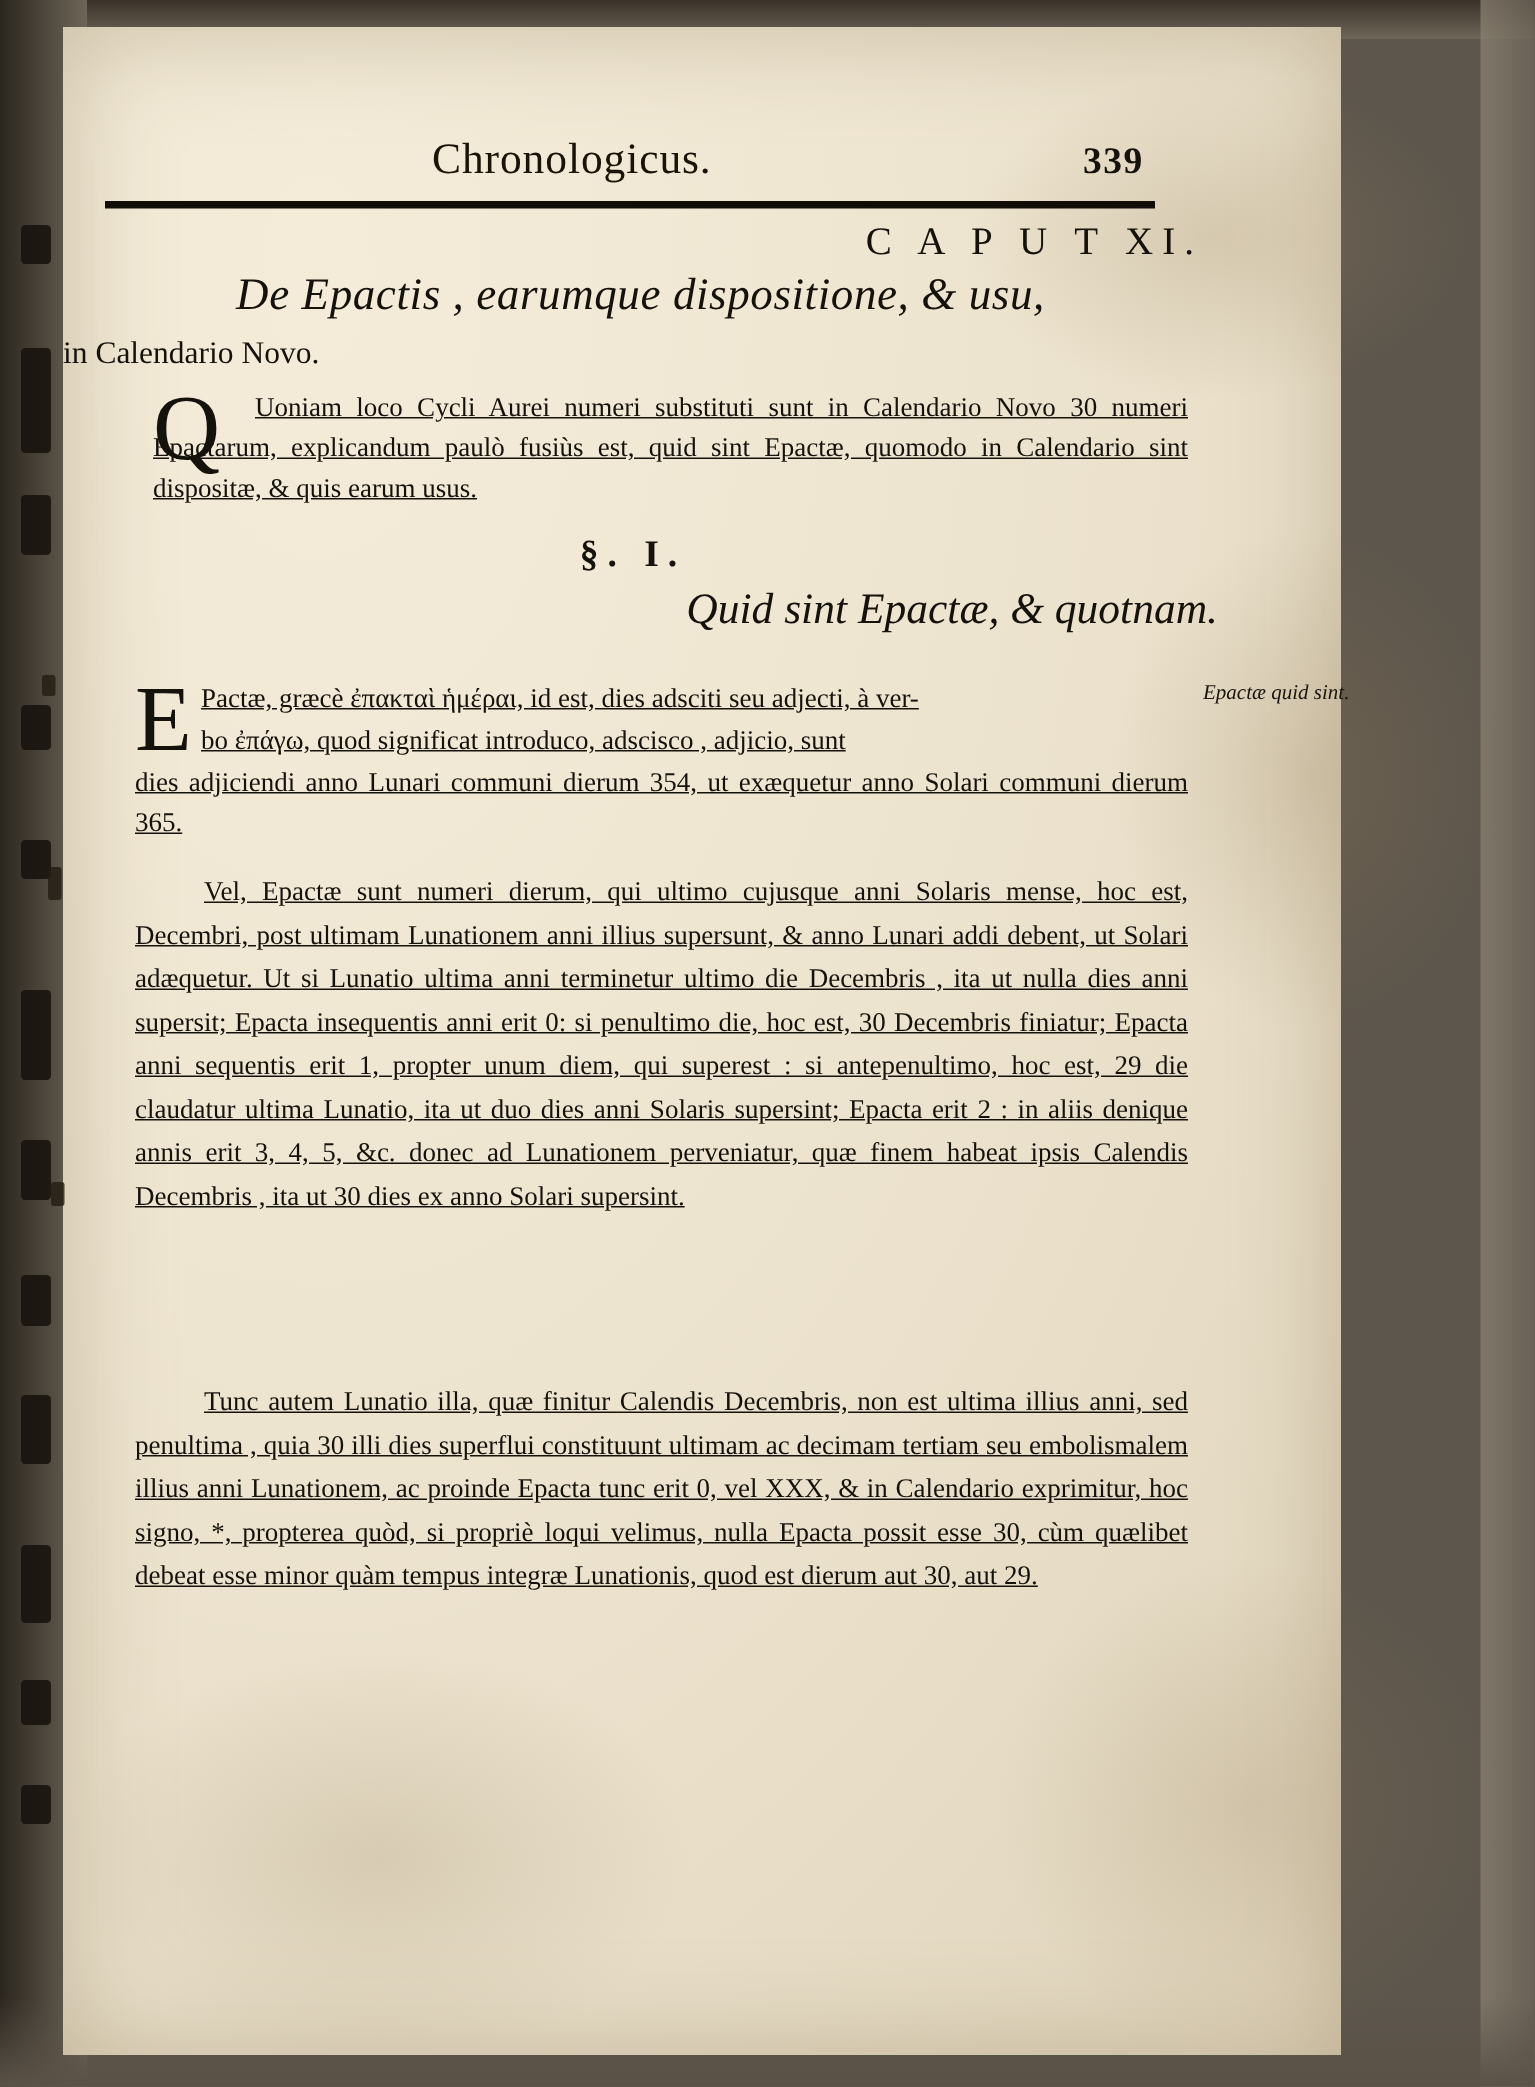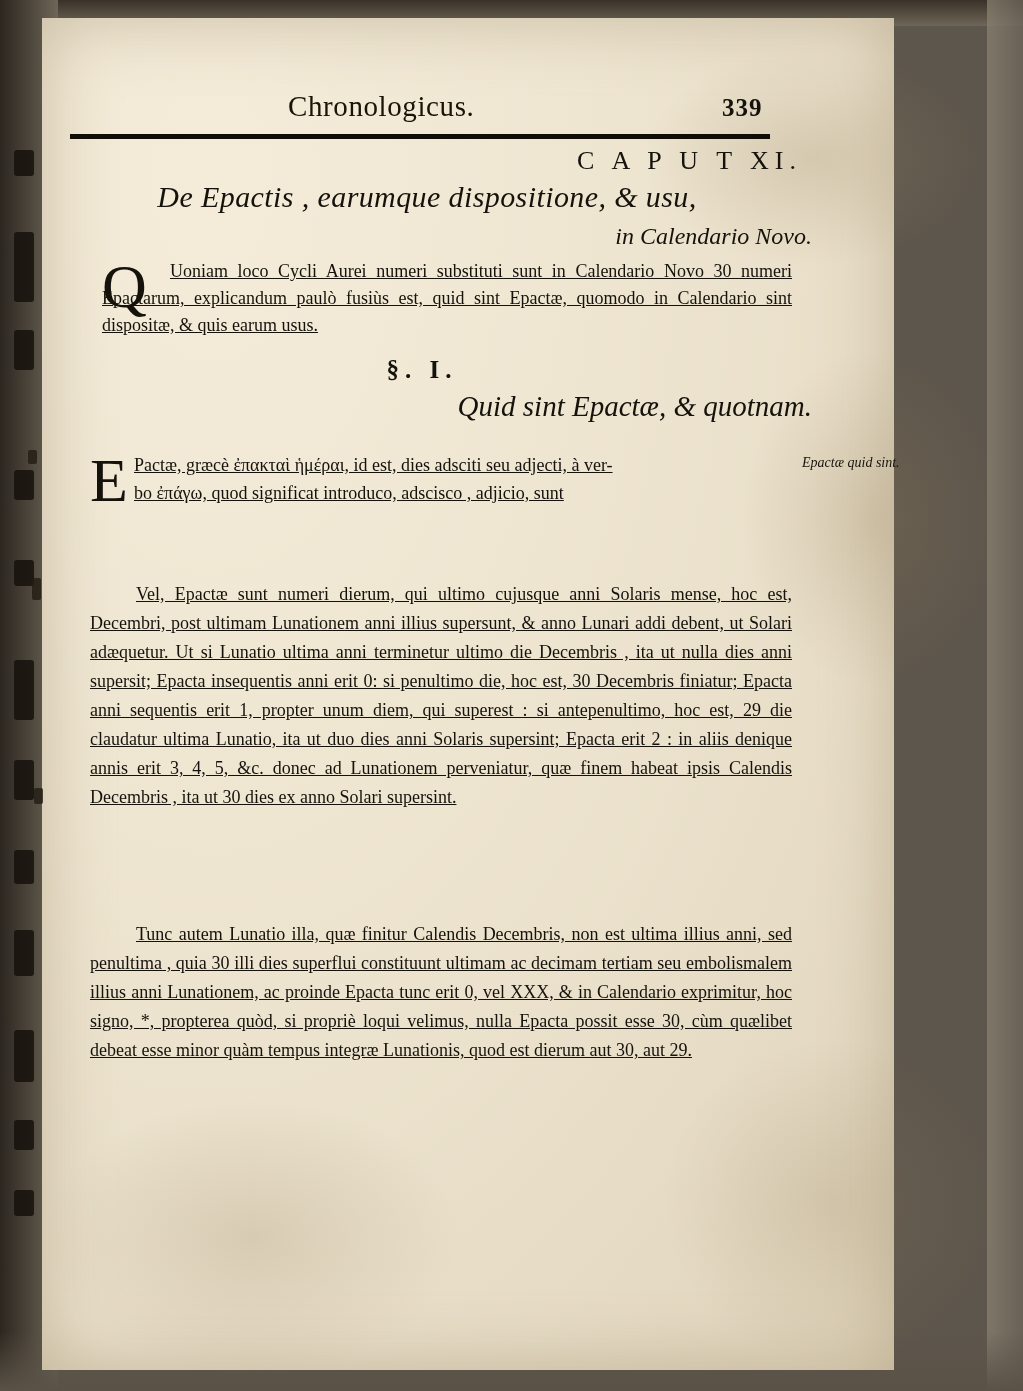--- a/index.html
+++ b/index.html
@@ -127,23 +127,22 @@
     font-family: "Liberation Serif", serif;
     font-style: italic;
     font-size: 30px;
     letter-spacing: .4px;
   }
   .chapter-sub {
     position: absolute;
     top: 205px;
     left: 0;
     width: 770px;
-    text-align: right;
-    font-style: italic;
-    font-size: 24px;
+    text-align: left;
+    font-size: 21px;
   }
   
   .para {
     position: absolute;
     font-size: 18px;
     line-height: 27px;
     text-align: justify;
     color: #15120c;
     text-decoration: underline;
   }
@@ -253,20 +252,21 @@
 
       <div class="dropcap" style="left:60px; top:242px;">Q</div>
       <div class="para" style="left:60px; top:240px; width:690px; text-indent:68px;">Uoniam loco Cycli Aurei numeri substituti sunt in Calendario Novo 30 numeri Epactarum, explicandum paulò fusiùs est, quid sint Epactæ, quomodo in Calendario sint dispositæ, &amp; quis earum usus.</div>
 
       <div class="sect-mark">§.  I.</div>
       <div class="sect-title">Quid sint Epactæ, &amp; quotnam.</div>
 
       <div class="dropcap" style="left:48px; top:436px;">E</div>
       <div class="para" style="left:92px; top:462px; width:658px; white-space:nowrap;">bo ἐπάγω, quod significat introduco, adscisco , adjicio, sunt</div>
       <div class="para" style="left:92px; top:434px; width:658px; white-space:nowrap;">Pactæ, græcè ἐπακταὶ ἡμέραι, id est, dies adsciti seu adjecti, à ver-</div>
+      <div class="para" style="left:48px; top:490px; width:702px;">dies adjiciendi anno Lunari communi dierum 354, ut exæquetur anno Solari communi dierum 365.</div>
 
       <div class="marginal" style="left:760px; top:436px;">Epactæ quid sint.</div>
 
       <div class="para" style="left:48px; top:562px; width:702px; text-indent:46px; line-height:29px;">Vel, Epactæ sunt numeri dierum, qui ultimo cujusque anni Solaris mense, hoc est, Decembri, post ultimam Lunationem anni illius supersunt, &amp; anno Lunari addi debent, ut Solari adæquetur. Ut si Lunatio ultima anni terminetur ultimo die Decembris , ita ut nulla dies anni supersit; Epacta insequentis anni erit 0: si penultimo die, hoc est, 30 Decembris finiatur; Epacta anni sequentis erit 1, propter unum diem, qui superest : si antepenultimo, hoc est, 29 die claudatur ultima Lunatio, ita ut duo dies anni Solaris supersint; Epacta erit 2 : in aliis denique annis erit 3, 4, 5, &amp;c. donec ad Lunationem perveniatur, quæ finem habeat ipsis Calendis Decembris , ita ut  30 dies ex anno Solari supersint.</div>
 
       <div class="para" style="left:48px; top:902px; width:702px; text-indent:46px; line-height:29px;">Tunc autem Lunatio illa, quæ finitur Calendis Decembris, non est ultima illius anni, sed penultima , quia 30 illi dies superflui constituunt ultimam ac decimam tertiam seu embolismalem illius anni Lunationem, ac proinde Epacta tunc erit 0, vel XXX, &amp; in Calendario exprimitur, hoc signo, *, propterea quòd, si propriè loqui velimus, nulla Epacta possit esse 30, cùm quælibet debeat esse minor quàm tempus integræ Lunationis, quod est dierum aut 30, aut 29.</div>
 
 
       <div class="marginal-tick" style="left:-14px;top:432px;height:14px;"></div>
       <div class="marginal-tick" style="left:-10px;top:560px;height:22px;"></div>

